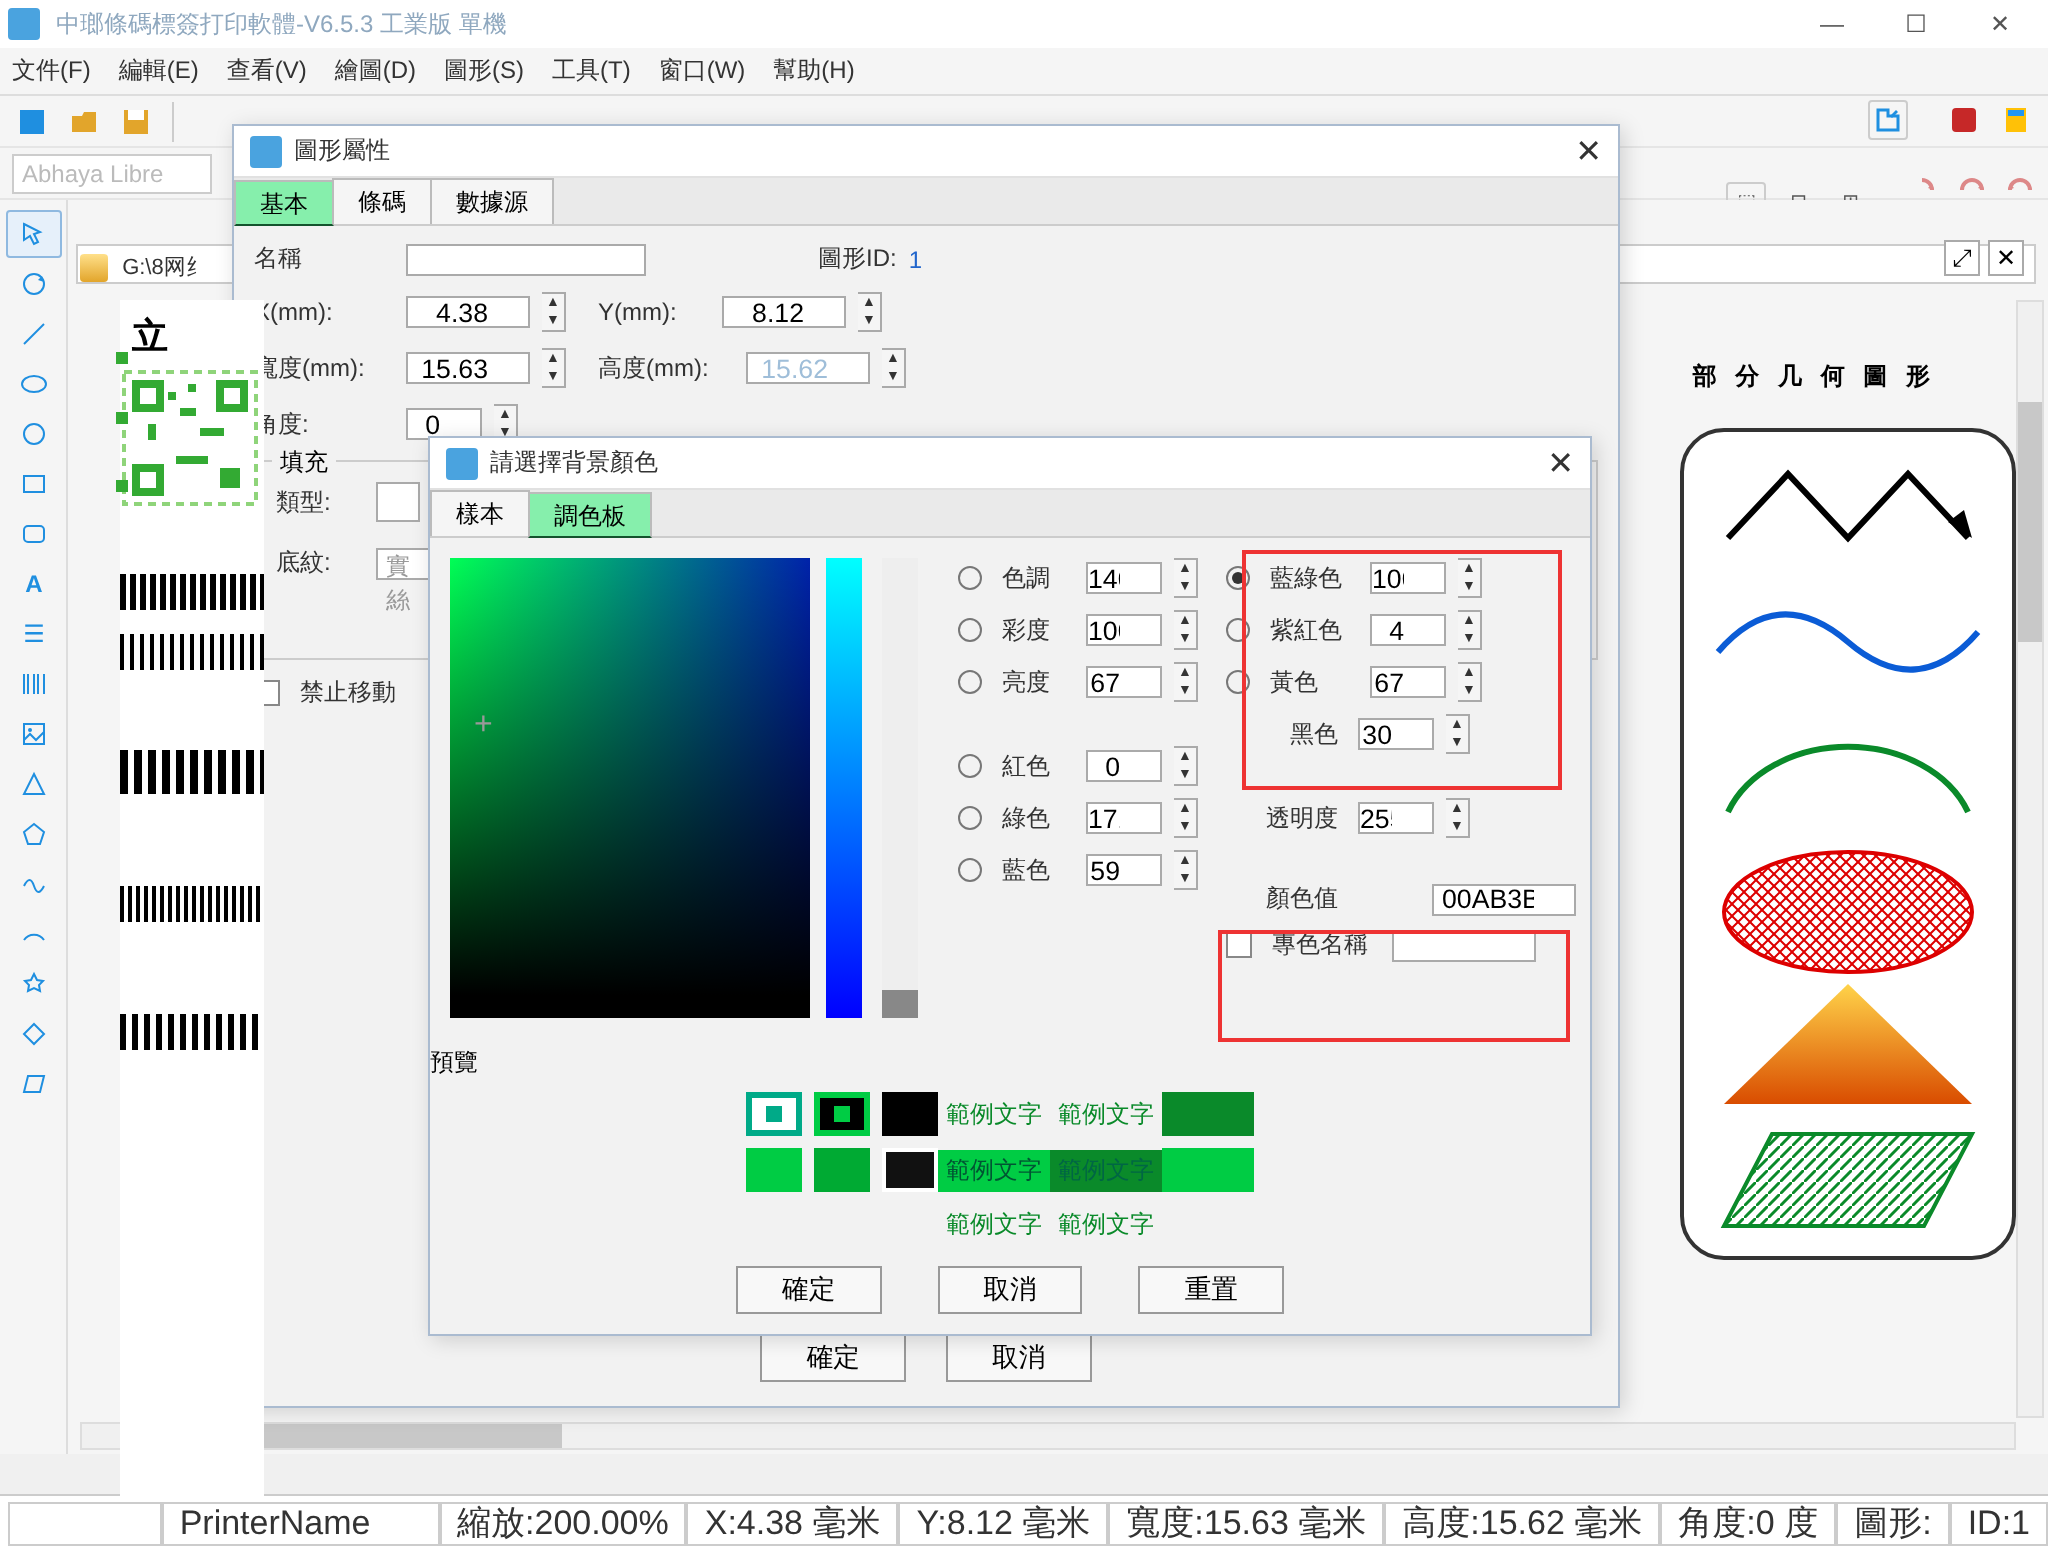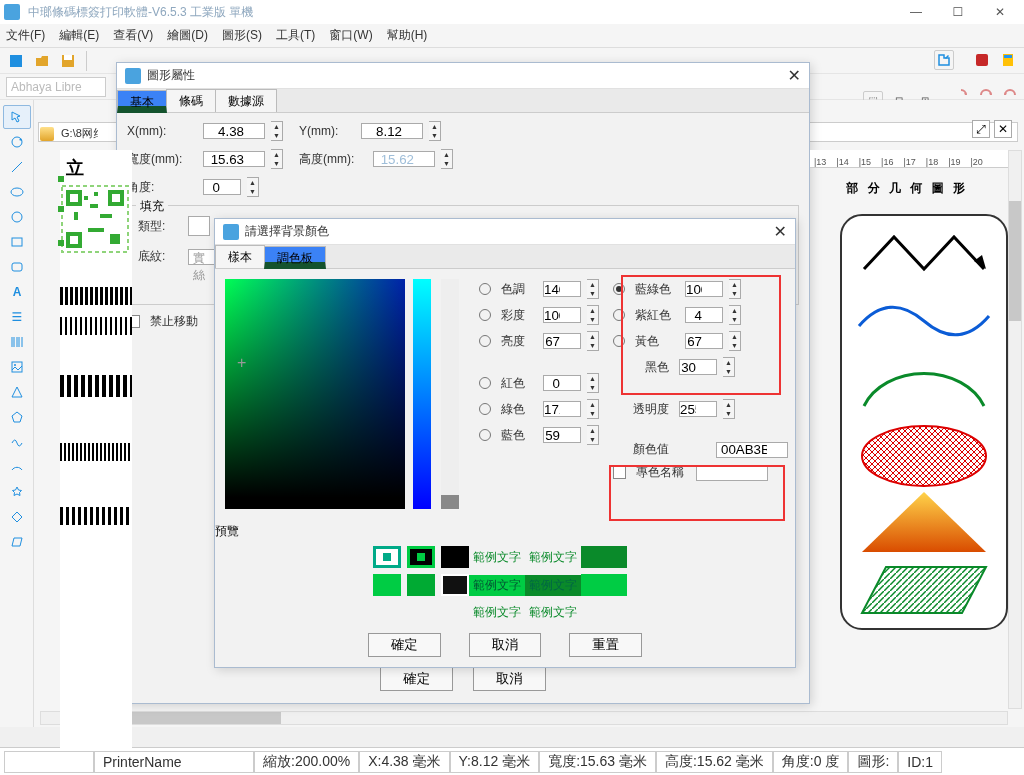--- a/index.html
+++ b/index.html
@@ -24,31 +24,31 @@
 .left-tools { position: absolute; left: 0; top: 0; bottom: 0; width: 34px; background: #f5f5f5; border-right: 1px solid #ddd; padding-top: 4px; }
 .lt-btn { width: 28px; height: 24px; margin: 1px 3px; display: flex; align-items: center; justify-content: center; border: 1px solid transparent; border-radius: 2px; }
 .lt-btn.sel { border-color: #8fb9e0; background: #e6f0fa; }
 .path-bar { position: absolute; left: 40px; top: 26px; font-size: 11px; color: #333; }
 .path-bar-box { position: absolute; left: 38px; top: 22px; width: 980px; height: 20px; background:#fff; border:1px solid #ccc; }
 
 .right-figs { position: absolute; right: 16px; top: 114px; width: 168px; height: 416px; background: #fff; border: 2px solid #333; border-radius: 22px; padding: 8px 6px; display:flex; flex-direction:column; justify-content:space-between; align-items:center; z-index:3; }
 .rf-item { width: 140px; height: 60px; display:flex; align-items:center; justify-content:center; }
 .right-head { position: absolute; right: 56px; top: 80px; z-index: 3; font-weight: bold; letter-spacing: 3px; }
 
-.status-bar { position: absolute; left: 0; bottom: 0; right: 0; height: 28px; background: #fff; border-top: 1px solid #ccc; display:flex; align-items:center; font-size:14px; color:#333; }
+.status-bar { position: absolute; left: 0; bottom: 0; right: 0; height: 28px; background: #fff; border-top: 1px solid #ccc; display:flex; align-items:center; font-size:17px; color:#333; }
 .status-cell { border: 1px solid #ccc; height: 22px; display:flex; align-items:center; padding:0 8px; margin-right: 0px; white-space: nowrap; }
 
 
 .dialog { position: absolute; background: #f2f2f2; border: 1px solid #aabbd0; box-shadow: 2px 2px 10px rgba(0,0,0,0.15); }
 .dlg-title { height: 26px; background: #fff; display:flex; align-items:center; justify-content:space-between; padding: 0 8px; border-bottom:1px solid #e1e1e1; color:#333; }
 .dlg-title .icon { width:16px; height:16px; background:#4aa3df; border-radius:2px; margin-right:6px; }
 .dlg-title .close { font-size:16px; }
 .tabs { display:flex; height:24px; background:#eaeaea; border-bottom:1px solid #ccc;}
 .tab { padding: 3px 12px; border:1px solid #bbb; border-bottom:none; background:#f5f5f5; margin-right:-1px; }
-.tab.active { background:#3b82f6; border-bottom:7px solid #14532d; position:relative; top:1px; }
+.tab.active { background:#86efac; border-bottom:1px solid #14532d; position:relative; top:1px; }
 .form-row { display:flex; align-items:center; margin: 8px 10px; gap: 6px; color:#333;}
 .lbl { width: 70px; color:#333; text-align:left; }
 .input { height: 16px; border:1px solid #aaa; background:#fff; padding-right: 20px; text-align:right; }
 .input.left-align { text-align:left; padding-left:4px; }
 .spin { width:12px; height:20px; border:1px solid #aaa; border-left:none; display:flex; flex-direction:column; }
 .spin div { flex:1; font-size:7px; display:flex; align-items:center; justify-content:center; background:#f5f5f5; }
 .fieldset { border:1px solid #ccc; margin: 4px 10px; position:relative; padding: 10px; }
 .fieldset .legend { position:absolute; top:-8px; left:8px; background:#f2f2f2; padding:0 4px; }
 .btn { height:24px; padding: 0 22px; border:1px solid #999; background:#f8f8f8; }
 .chk { width:13px; height:13px; border:1px solid #888; background:#fff; display:inline-block; vertical-align:middle; margin-right:4px; }
@@ -301,30 +301,20 @@
     <div style="position:absolute; left:-2px; top:56px; width:6px;height:6px;background:#3a3;"></div>
 
     
     <div style="margin-top:30px;height:18px;background:repeating-linear-gradient(90deg,#000 0 3px,#fff 3px 5px);"></div>
     <div style="margin-top:12px;height:18px;background:repeating-linear-gradient(90deg,#000 0 2px,#fff 2px 5px);"></div>
     <div style="margin-top:40px;height:22px;background:repeating-linear-gradient(90deg,#000 0 4px,#fff 4px 7px);"></div>
     <div style="margin-top:46px;height:18px;background:repeating-linear-gradient(90deg,#000 0 2px,#fff 2px 4px);"></div>
     <div style="margin-top:46px;height:18px;background:repeating-linear-gradient(90deg,#000 0 3px,#fff 3px 6px);"></div>
   </div>
 
-  <div style="position:absolute; right:10px; left:810px; top:50px; height:18px; background:#fff; border-bottom:1px solid #ccc; font-size:9px; display:flex; align-items:flex-end; gap:10px; padding-left:4px; color:#555; overflow:hidden; z-index:2;">
-    <span>|13</span>
-      <span>|14</span>
-      <span>|15</span>
-      <span>|16</span>
-      <span>|17</span>
-      <span>|18</span>
-      <span>|19</span>
-      <span>|20</span>
-  </div>
   <div style="position:absolute; left:60px; top:50px; font-size:10px; color:#555; background:#fff; border:1px solid #ccc; padding:1px 2px;">0 cm</div>
 
   <div class="right-head">部 分 几 何 圖 形</div>
   <div class="right-figs">
     <div class="rf-item">
         <svg width="140" height="50">
           <polyline points="10,40 40,8 70,40 100,8 130,40" fill="none" stroke="#000" stroke-width="3"></polyline>
           <path d="M120 32l12 8-4-14z" fill="#000"></path>
         </svg>
       </div>
@@ -400,20 +390,26 @@
         <span>圖形屬性</span>
       </div>
     <span class="close">✕</span>
   </div>
   <div class="tabs">
     <div class="tab active">基本</div>
     <div class="tab">條碼</div>
     <div class="tab">數據源</div>
   </div>
 
+  <div class="form-row">
+    <span class="lbl">名稱</span>
+    <input class="input left-align" style="width: 120px;">
+    <span style="margin-left:80px;">圖形ID:</span>
+    <span style="color:#2266cc;">1</span>
+  </div>
   <div class="form-row">
     <span class="lbl">X(mm):</span>
     <input class="input" style="width: 62px;" value="4.38">
       <div class="spin">
         <div>▲</div>
         <div>▼</div>
       </div>
     <span class="lbl" style="margin-left:10px;width:56px;">Y(mm):</span>
     <input class="input" style="width: 62px;" value="8.12">
       <div class="spin">

